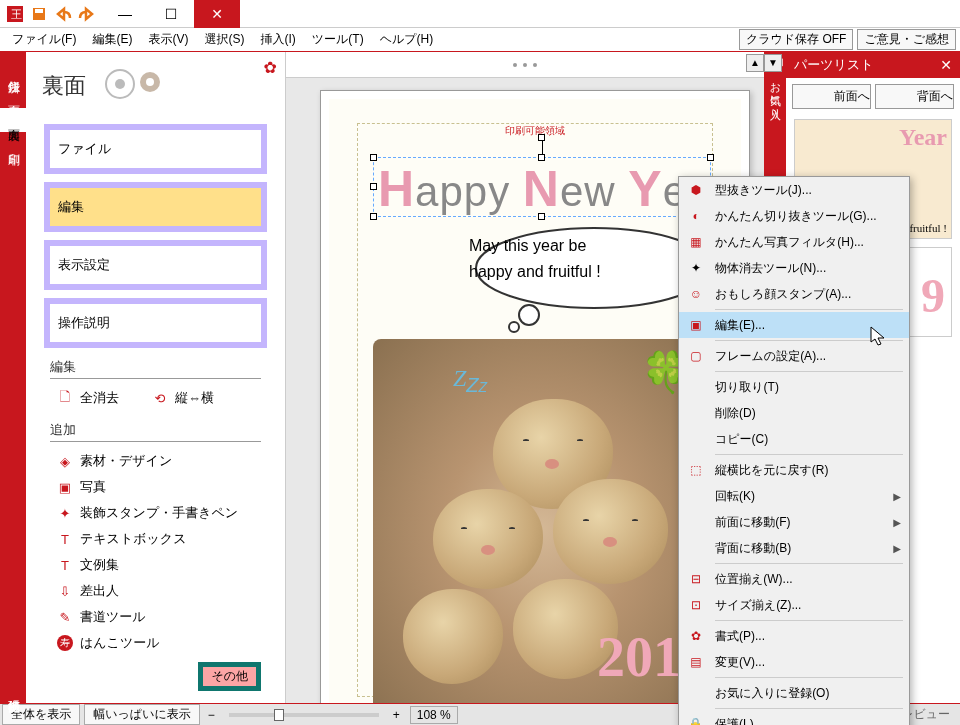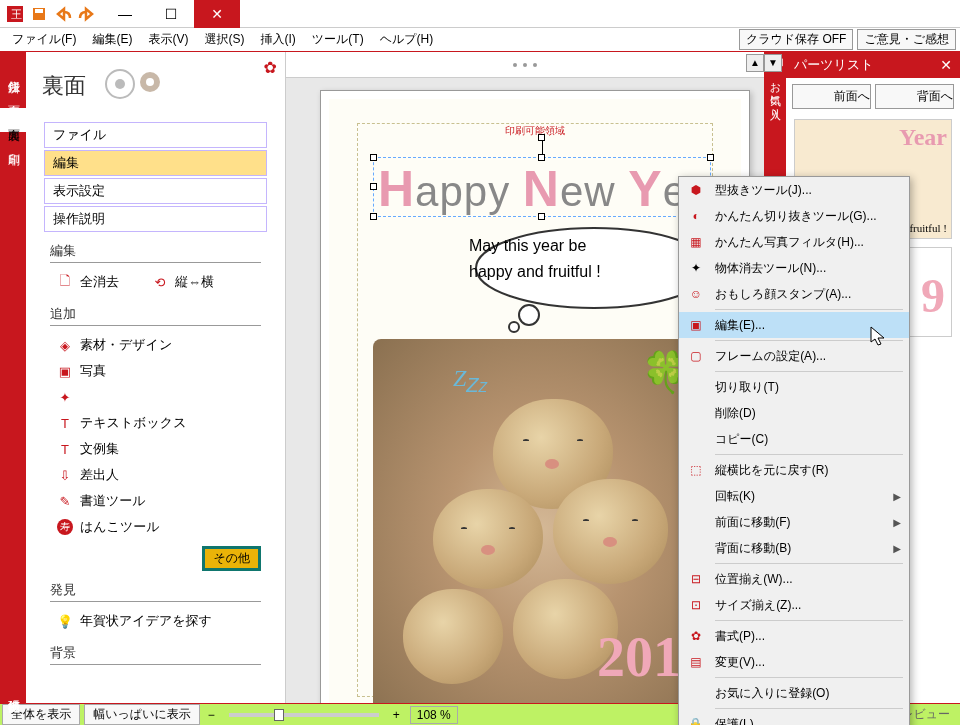--- a/index.html
+++ b/index.html
@@ -28,28 +28,28 @@
 .left-tab { writing-mode: vertical-rl; color: #fff; font-size: 12px; padding: 12px 4px; text-align: center; cursor: pointer; }
 .left-tab.active { background: #fff; color: #000; }
 
 
 .left-panel { width: 260px; background: #fff; border-right: 1px solid #ccc; position: relative; overflow: hidden; }
 .panel-header { display: flex; align-items: center; padding: 12px 16px 8px; }
 .panel-header h2 { font-size: 22px; font-weight: normal; color: #333; }
 .flower { margin-left: 16px; }
 .gear { position: absolute; top: 6px; right: 8px; color: #c8171e; font-size: 16px; }
 .section-tabs { margin: 6px 18px 0; }
-.section-tab { border: 1px solid #c4b5fd; padding: 3px 8px; font-size: 13px; margin-bottom: 2px; background: #fff; cursor: pointer; }
+.section-tab { border: 6px solid #c4b5fd; padding: 10px 8px; font-size: 13px; margin-bottom: 2px; background: #fff; cursor: pointer; margin-top: 8px; }
 .section-tab.active { background: #ffe08a; }
 .sub-section { margin: 10px 24px 4px; }
 .sub-title { font-size: 13px; color: #333; margin-bottom: 6px; border-bottom: 1px solid #999; padding-bottom: 2px; }
 .sub-item { display: flex; align-items: center; gap: 6px; font-size: 13px; padding: 4px 6px; cursor: pointer; }
 .sub-item .ic { width: 18px; height: 18px; display: flex; align-items: center; justify-content: center; flex-shrink: 0; }
 .sub-row { display: flex; gap: 20px; }
-.other-btn { border: 3px solid #0f766e; padding: 1px 8px; font-size: 12px; margin: 6px 0 0 auto; display: block; width: fit-content; background: #eab308; }
+.other-btn { border: 5px solid #0f766e; padding: 1px 8px; font-size: 12px; margin: 6px 0 0 auto; display: block; width: fit-content; background: #fca5a5; }
 
 
 .canvas-area { flex: 1; background: #e8e8e8; position: relative; overflow: hidden; }
 .canvas-top { height: 26px; background: #fff; border-bottom: 1px solid #ccc; display: flex; align-items: center; justify-content: center; gap: 6px; }
 .canvas-top .dot { width: 4px; height: 4px; background: #999; border-radius: 50%; }
 .postcard { position: absolute; left: 34px; top: 38px; width: 430px; height: 640px; background: #fff; border: 1px solid #999; box-shadow: 2px 2px 6px rgba(0,0,0,0.2); }
 .pc-inner { position: absolute; left: 8px; top: 8px; right: 8px; bottom: 8px; background: #fefdf6; }
 .pc-guide { position: absolute; left: 28px; top: 24px; right: 28px; bottom: 24px; border: 1px dashed #c8c090; }
 .print-label { position: absolute; top: 0; left: 50%; transform: translateX(-50%); font-size: 10px; color: #c8171e; }
 .print-label.bottom { top: auto; bottom: 0; }
@@ -93,21 +93,21 @@
 
 .context-menu { position: absolute; left: 678px; top: 176px; width: 232px; background: #f0f0f0; border: 1px solid #999; box-shadow: 2px 2px 8px rgba(0,0,0,0.3); z-index: 100; font-size: 12px; }
 .cm-item { display: flex; align-items: center; height: 26px; padding: 0 20px 0 6px; cursor: default; position: relative; }
 .cm-item:hover, .cm-item.hover { background: #bde0f7; }
 .cm-item .cm-icon { width: 22px; height: 20px; display: flex; align-items: center; justify-content: center; margin-right: 8px; flex-shrink: 0; }
 .cm-item .arrow { position: absolute; right: 8px; font-size: 10px; color: #555; }
 .cm-sep { height: 1px; background: #ccc; margin: 2px 6px 2px 36px; }
 .cursor { position: absolute; left: 870px; top: 326px; z-index: 200; font-size: 18px; }
 
 
-.statusbar { height: 22px; border-top: 1px solid #c8171e; display: flex; align-items: center; font-size: 12px; background: #bef264; }
+.statusbar { height: 22px; border-top: 1px solid #c8171e; display: flex; align-items: center; font-size: 12px; background: #e5e5e5; }
 .statusbar .sb-btn { border: 1px solid #aaa; padding: 1px 8px; margin: 0 2px; background: #f8f8f8; }
 .statusbar .zoom-slider { width: 150px; height: 4px; background: #ccc; margin: 0 8px; position: relative; }
 .statusbar .zoom-thumb { position: absolute; left: 30%; top: -4px; width: 10px; height: 12px; background: #fff; border: 1px solid #666; }
 .statusbar .zoom-val { border: 1px solid #aaa; padding: 1px 6px; margin: 0 4px; }
 .statusbar .sb-spacer { flex: 1; }
 .statusbar .sb-label { padding: 0 10px; color: #666; }
 
 
 .ic-red { color: #c8171e; }
 .ic-orange { color: #e87818; }
@@ -210,20 +210,21 @@
       <div class="sub-item">
           <span class="ic ic-red">◈</span>
           <span>素材・デザイン</span>
         </div>
       <div class="sub-item">
           <span class="ic ic-red">▣</span>
           <span>写真</span>
         </div>
       <div class="sub-item">
           <span class="ic ic-red">✦</span>
+          <span>装飾スタンプ・手書きペン</span>
         </div>
       <div class="sub-item">
           <span class="ic ic-red">T</span>
           <span>テキストボックス</span>
         </div>
       <div class="sub-item">
           <span class="ic ic-red">T</span>
           <span>文例集</span>
         </div>
       <div class="sub-item">

